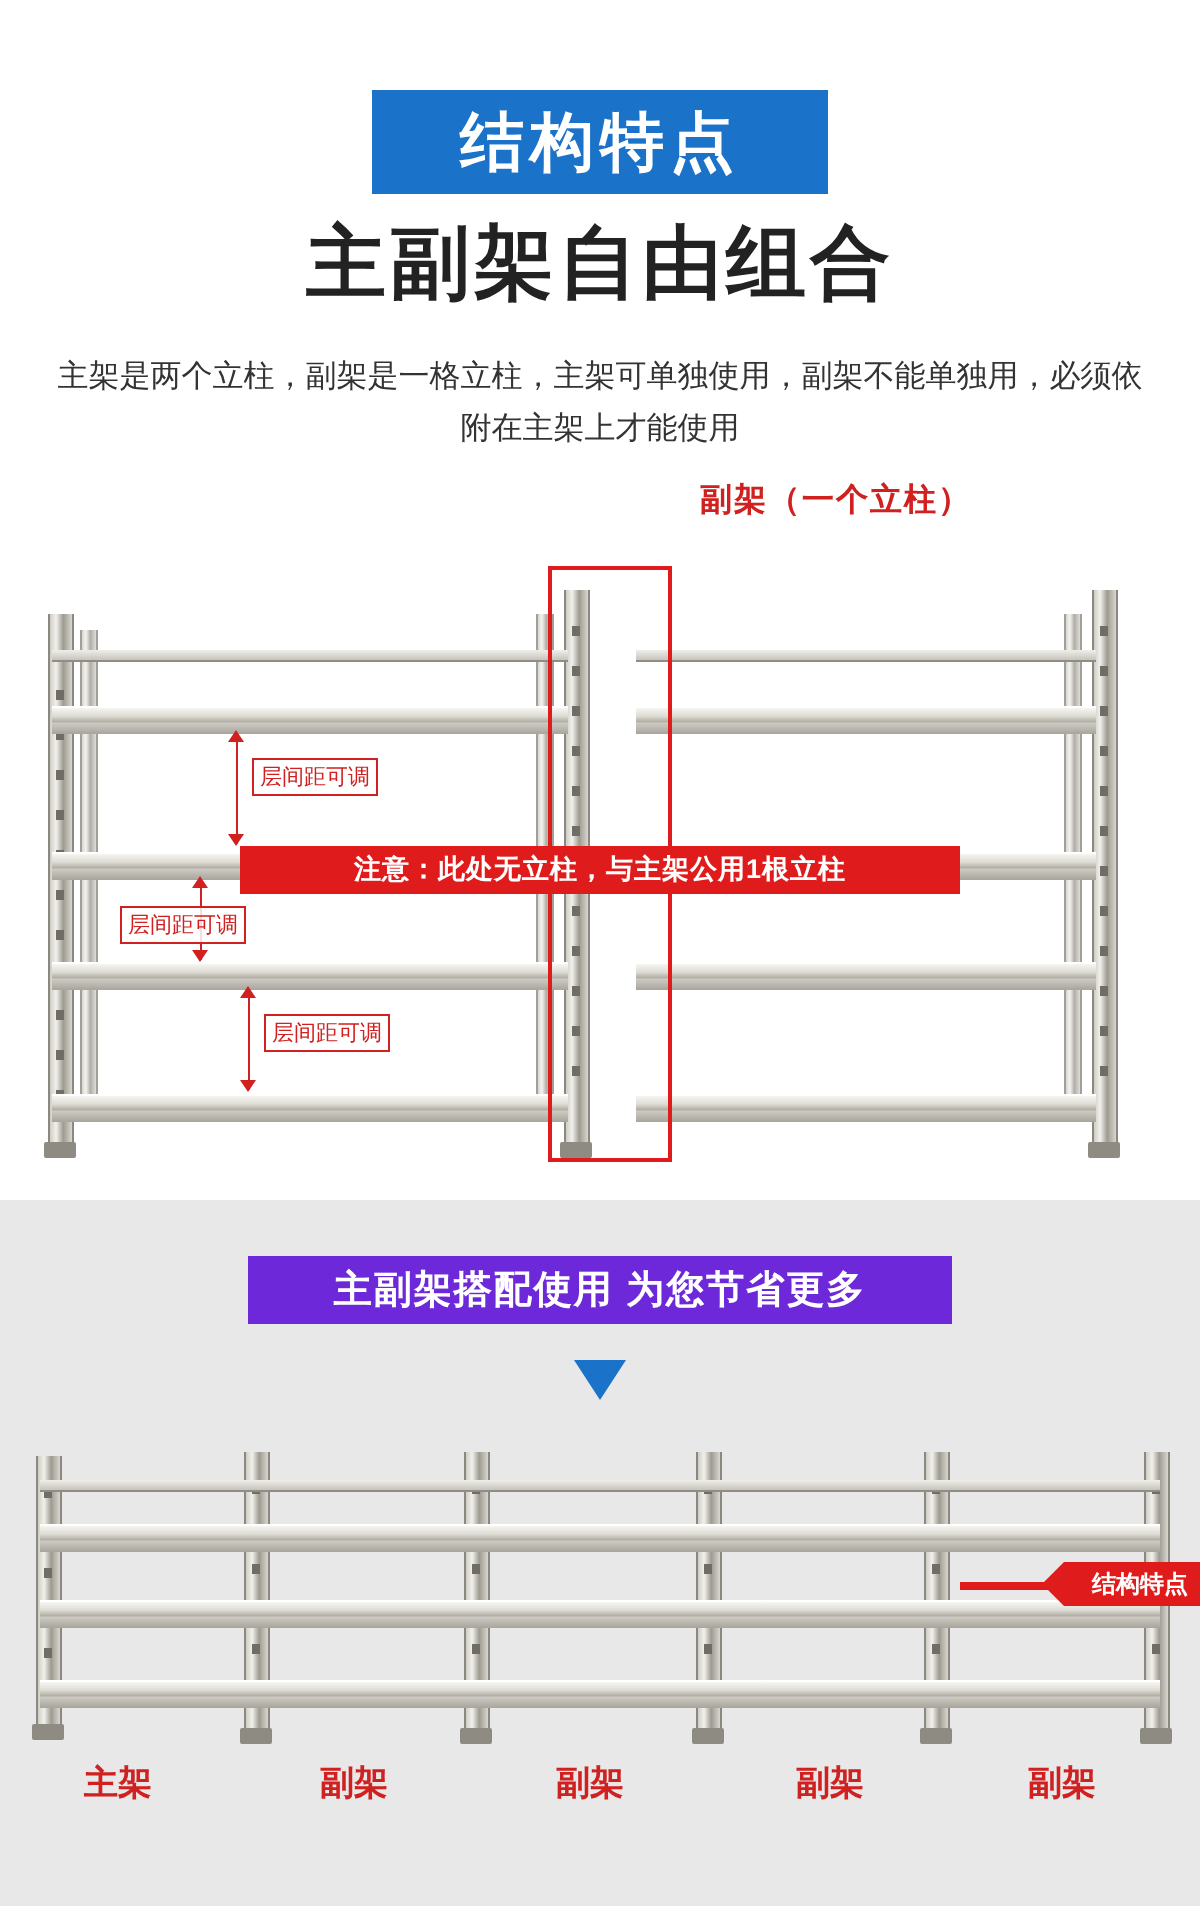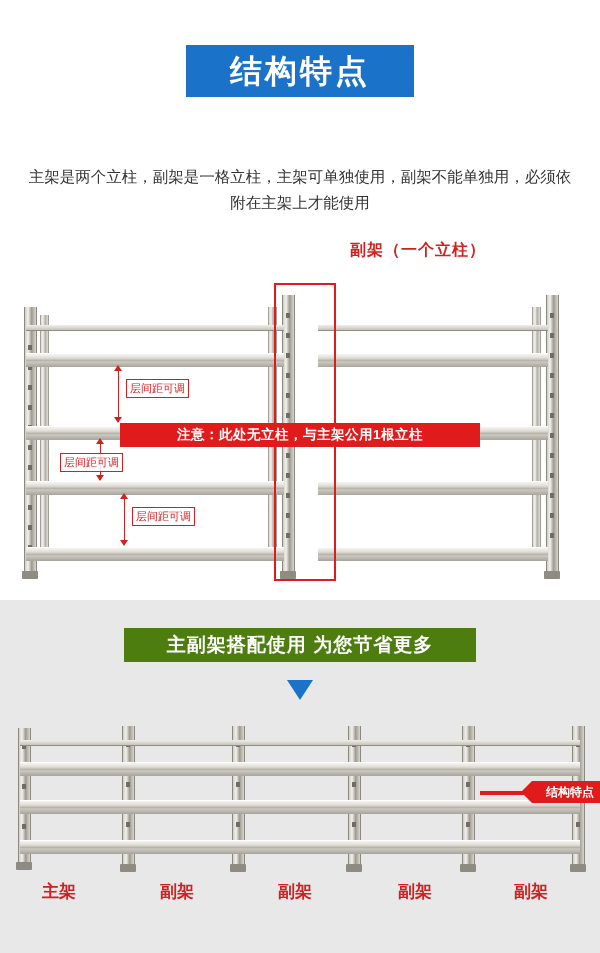--- a/index.html
+++ b/index.html
@@ -25,21 +25,21 @@
     color:#ffffff;font-size:32px;font-weight:bold;letter-spacing:3px;
     line-height:1;
   }
 
   .headline{
     position:absolute;left:0;top:104px;width:600px;text-align:center;
     font-size:40px;font-weight:bold;color:#222;letter-spacing:2px;
   }
 
   .subtext{
-    position:absolute;left:28px;top:164px;width:544px;text-align:center;
+    position:absolute;left:28px;top:176px;width:544px;text-align:center;
     font-size:15.5px;color:#333;line-height:26px;
   }
 
   .label-left{
     position:absolute;left:70px;top:240px;width:220px;text-align:center;
     color:#d02020;font-size:16px;font-weight:bold;letter-spacing:1px;
   }
   .label-right{
     position:absolute;left:350px;top:240px;width:200px;text-align:left;
     color:#d02020;font-size:16px;font-weight:bold;letter-spacing:1px;
@@ -94,21 +94,21 @@
     display:flex;align-items:center;justify-content:center;letter-spacing:.5px;
   }
 
   
   .bottom{
     position:absolute;left:0;top:600px;width:600px;height:353px;
     background:#e8e8e8;
   }
   .bottom-banner{
     position:absolute;left:124px;top:28px;width:352px;height:34px;
-    background:#4d7c0f;display:flex;align-items:center;justify-content:center;
+    background:#6d28d9;display:flex;align-items:center;justify-content:center;
   }
   .bottom-banner span{color:#fff;font-size:19px;font-weight:bold;letter-spacing:1px;}
 
   .down-arrow{
     position:absolute;left:287px;top:80px;width:0;height:0;
     border-left:13px solid transparent;border-right:13px solid transparent;
     border-top:20px solid #1a73c8;
   }
 
   .long-rack{position:absolute;left:0;top:118px;width:600px;height:160px;}
@@ -137,20 +137,21 @@
 <body>
 
 <div class="page">
 
   <div class="top">
 
     <div class="badge">
       <span>结构特点</span>
     </div>
 
+    <div class="headline">主副架自由组合</div>
 
     <div class="subtext">主架是两个立柱，副架是一格立柱，主架可单独使用，副架不能单独用，必须依附在主架上才能使用</div>
 
     <div class="label-right">副架（一个立柱）</div>
 
     <div class="rack-area">
 
       <div class="post" style="left:24px;top:22px;height:268px;">
         <div class="hole" style="top:18px"></div>
           <div class="hole" style="top:38px"></div>

